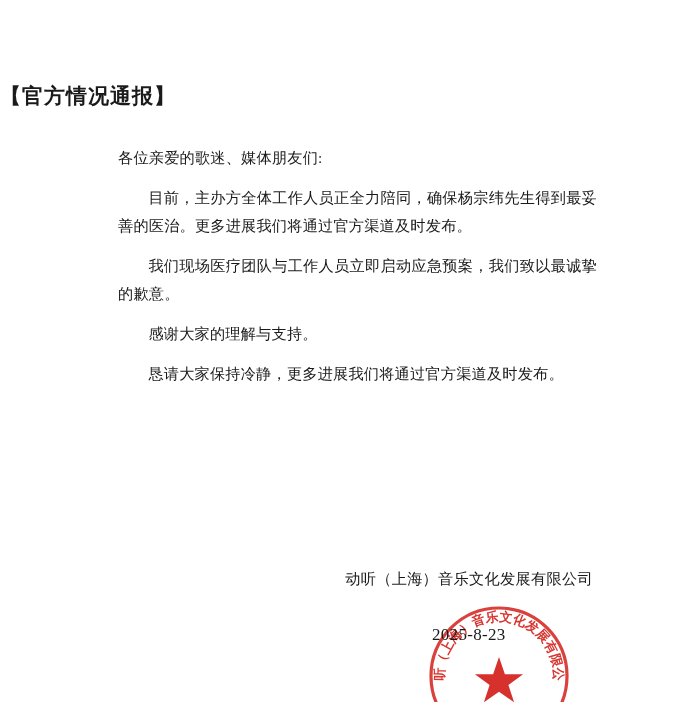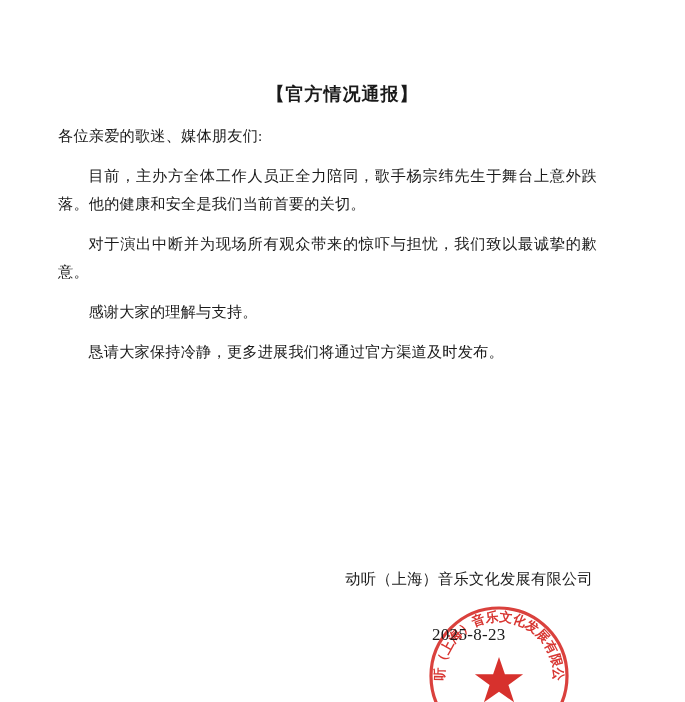--- a/index.html
+++ b/index.html
@@ -16,31 +16,31 @@
     position: relative;
   }
   .page {
     position: relative;
     width: 685px;
     height: 702px;
     box-sizing: border-box;
     padding: 0;
   }
   .doc-title {
-    text-align: center;
-    font-size: 18px;
+    text-align: left;
+    font-size: 21px;
     font-weight: bold;
     letter-spacing: 1px;
     margin-top: 82px;
     margin-bottom: 0;
     font-family: "Liberation Serif", "DejaVu Serif", serif;
   }
   .body-block {
-    margin-top: 16px;
-    padding-left: 58px;
+    margin-top: 34px;
+    padding-left: 118px;
     padding-right: 88px;
   }
   .para {
     font-size: 15.2px;
     line-height: 28px;
     text-align: justify;
     text-justify: inter-ideograph;
     margin: 0 0 6px 0;
     letter-spacing: 0.2px;
   }
@@ -114,22 +114,22 @@
 </style>
 </head>
 <body>
 
 <div class="page">
 
   <h1 class="doc-title">【官方情况通报】</h1>
 
   <div class="body-block">
     <p class="para">各位亲爱的歌迷、媒体朋友们:</p>
-    <p class="para indent spaced">目前，主办方全体工作人员正全力陪同，歌手杨宗纬先生于舞台上意外跌落。他的健康和安全是我们当前首要的关切。</p>
-    <p class="para indent spaced">对于演出中断并为现场所有观众带来的惊吓与担忧，我们致以最诚挚的歉意。</p>
+    <p class="para indent spaced">目前，主办方全体工作人员正全力陪同，确保杨宗纬先生得到最妥善的医治。更多进展我们将通过官方渠道及时发布。</p>
+    <p class="para indent spaced">我们现场医疗团队与工作人员立即启动应急预案，我们致以最诚挚的歉意。</p>
     <p class="para indent spaced">感谢大家的理解与支持。</p>
     <p class="para indent spaced">恳请大家保持冷静，更多进展我们将通过官方渠道及时发布。</p>
   </div>
 
   <div class="signature-wrap">
     <div class="sign-company">动听（上海）音乐文化发展有限公司</div>
   </div>
 
   <div class="sign-date">2025-8-23</div>
 

